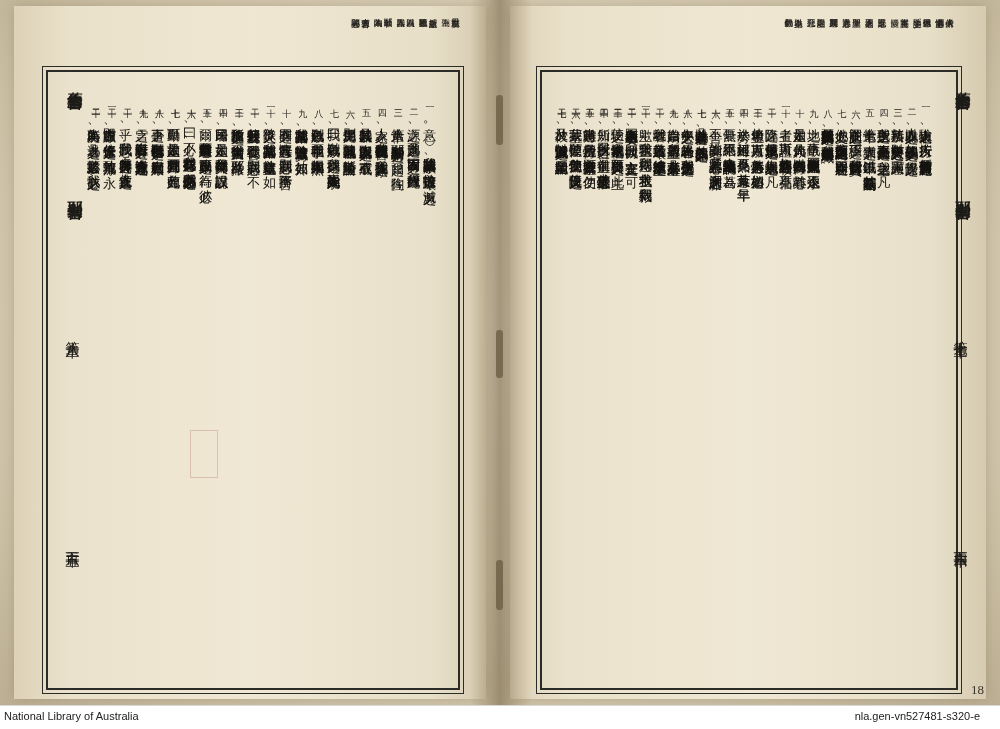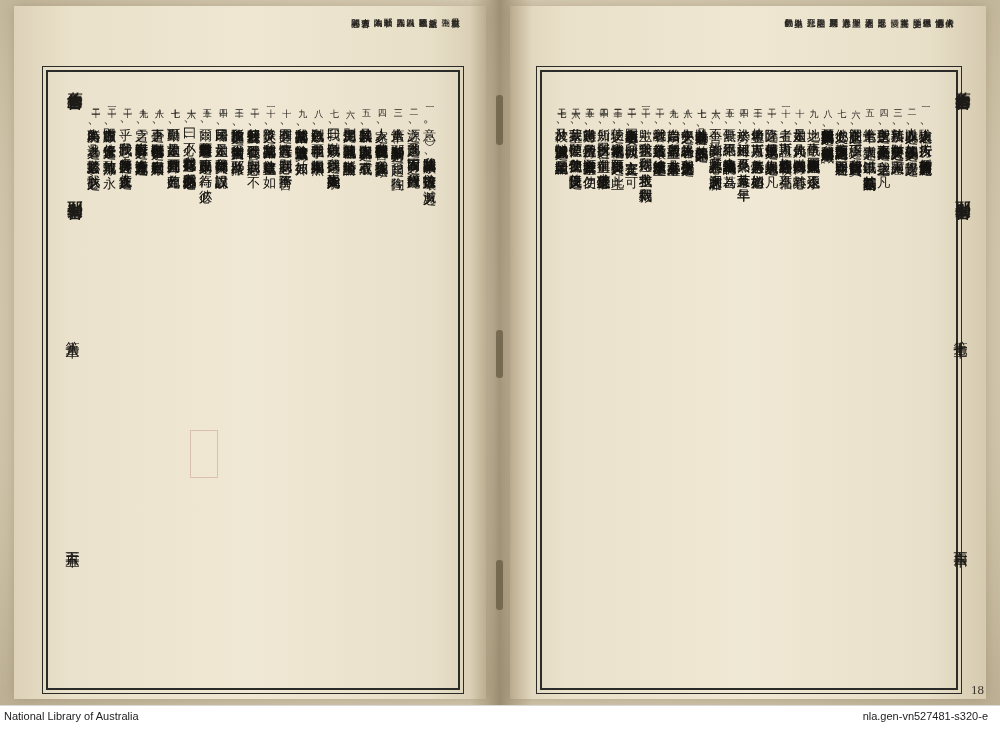--- a/index.html
+++ b/index.html
@@ -173,21 +173,21 @@
   }
   .meta-left {
     position: absolute;
     left: 4px; top: 4px;
     font-size: 11px;
     color: #222;
     font-family: "Liberation Sans", sans-serif;
   }
   .meta-right {
     position: absolute;
-    right: 12px; top: 4px;
+    right: 20px; top: 4px;
     font-size: 11px;
     color: #222;
     font-family: "Liberation Sans", sans-serif;
   }
 
   
   .stamp {
     position: absolute;
     right: 16px;
     top: 682px;

